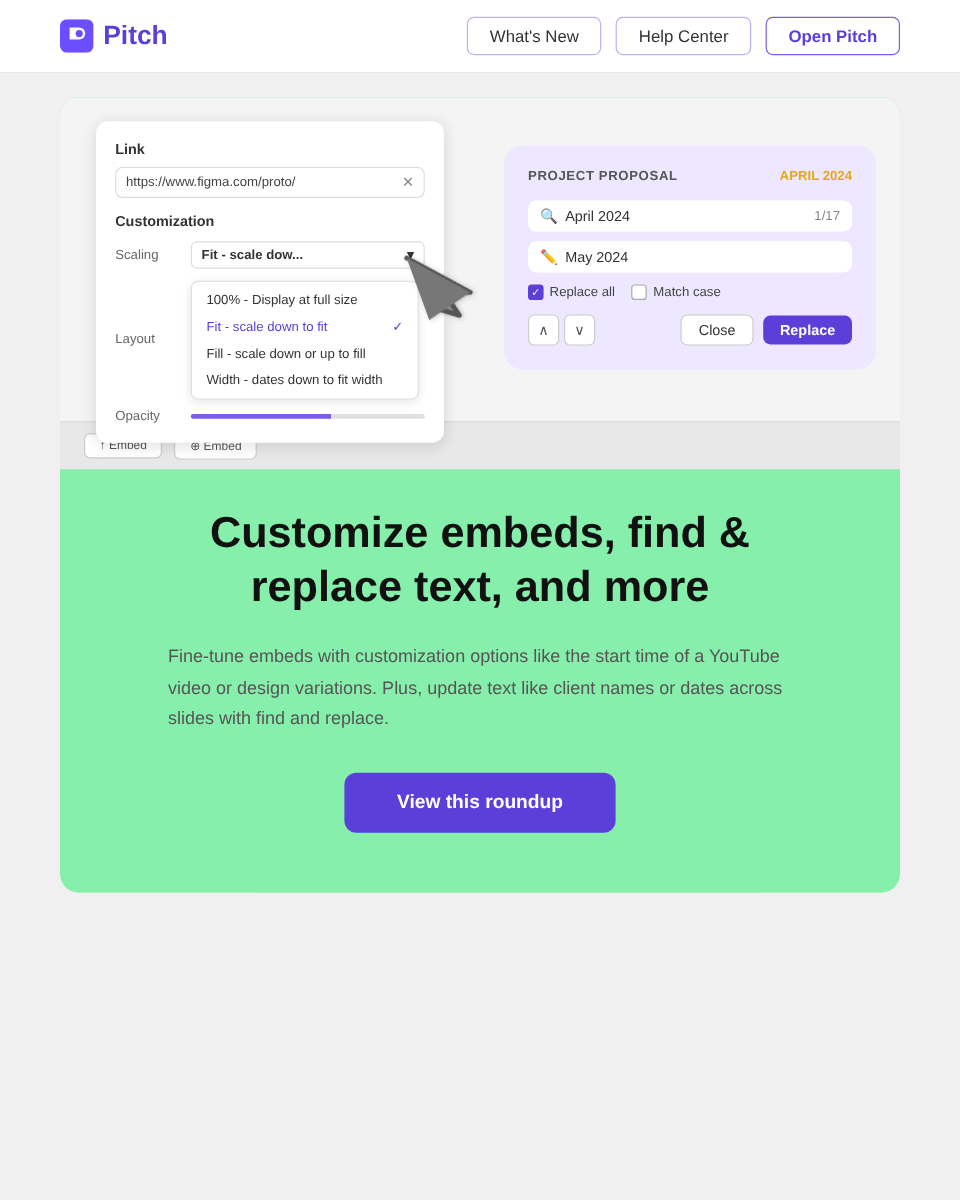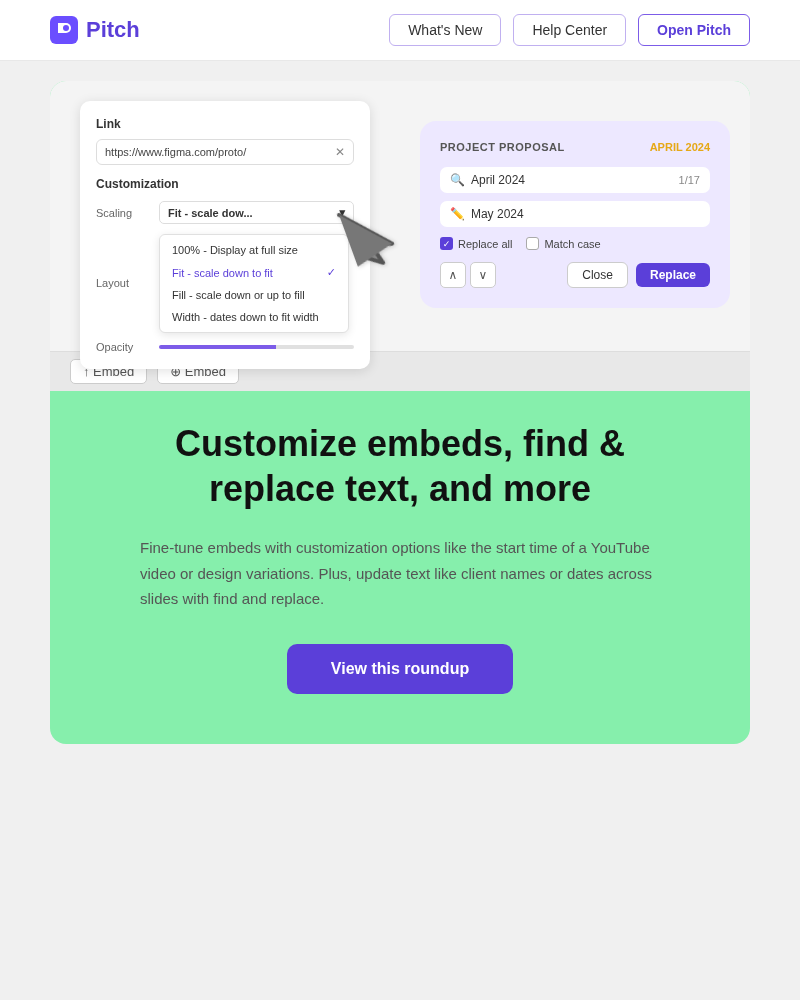--- a/index.html
+++ b/index.html
@@ -413,21 +413,21 @@
       align-items: center;
       padding: 0 20px;
       gap: 10px;
     }
 
     .toolbar-btn-mock {
       background: #fff;
       border: 1px solid #ccc;
       border-radius: 5px;
       padding: 4px 12px;
-      font-size: 13px;
+      font-size: 10px;
       color: #555;
     }
 
     
     .text-section {
       padding: 30px 60px 10px;
       text-align: center;
     }
 
     .headline {

